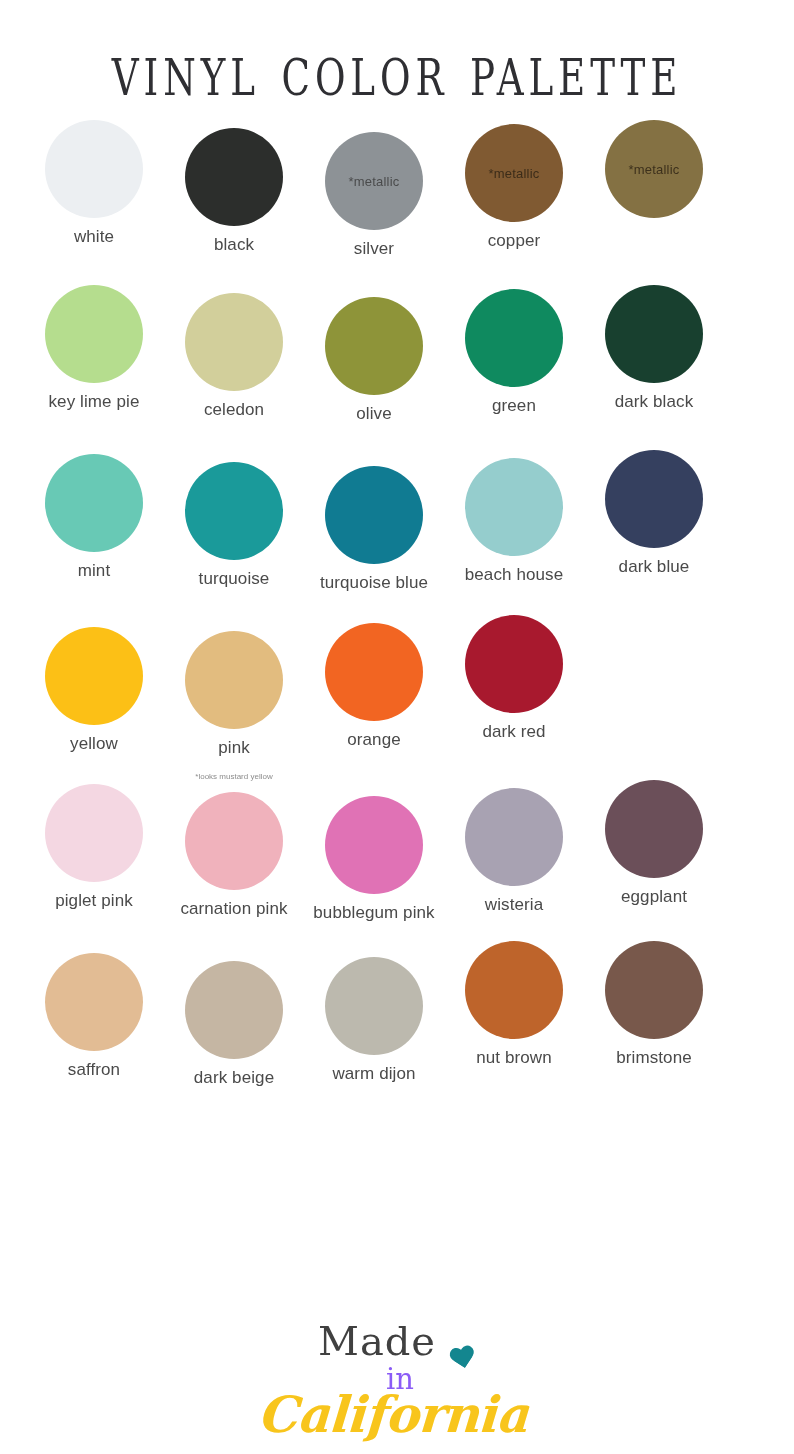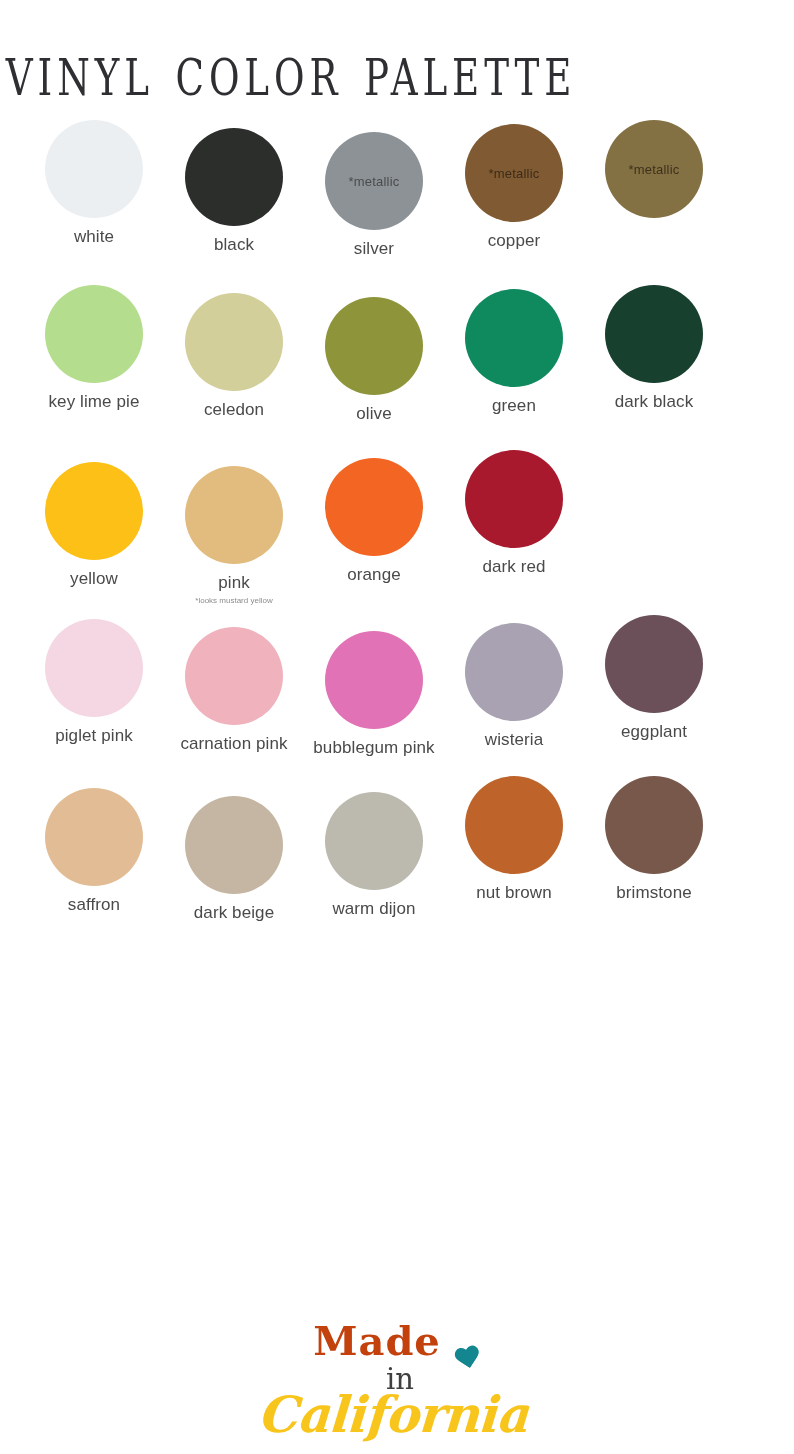--- a/index.html
+++ b/index.html
@@ -13,20 +13,21 @@
     font-family: "Liberation Sans", sans-serif;
     overflow: hidden;
     position: relative;
   }
 
   
   .title-area {
     height: 120px;
     display: flex;
     align-items: center;
+    justify-content: center;
     padding-top: 20px;
     box-sizing: border-box;
   }
   .title-text {
     font-family: "DejaVu Serif", serif;
     font-size: 54px;
     font-weight: 300;
     letter-spacing: 5px;
     color: #2f2f33;
     white-space: nowrap;
@@ -78,21 +79,21 @@
     font-size: 17px;
     color: #4a4a4a;
     font-family: "Liberation Sans", sans-serif;
     text-align: center;
     line-height: 1.15;
     font-weight: 300;
     letter-spacing: 0.1px;
     max-width: 136px;
   }
   .swatch-note {
-    margin-top: 3px;
+    margin-top: 14px;
     font-size: 8px;
     color: #8d8d8d;
     text-align: center;
     font-family: "Liberation Sans", sans-serif;
   }
 
   
   .off-0  { margin-top: 0px; }
   .off-4  { margin-top: 4px; }
   .off-8  { margin-top: 8px; }
@@ -112,22 +113,22 @@
   }
   .made-row {
     display: flex;
     align-items: flex-start;
     justify-content: center;
     position: relative;
   }
   .made-word {
     font-family: "DejaVu Serif", serif;
     font-size: 40px;
-    font-weight: 700;
-    color: #c2410c;
+    font-weight: 400;
+    color: #404040;
     letter-spacing: 1px;
     line-height: 1;
   }
   .heart {
     width: 26px;
     height: 24px;
     position: relative;
     margin-left: 14px;
     margin-top: 26px;
     transform: rotate(-12deg);
@@ -148,21 +149,21 @@
   }
   .heart::after {
     left: 0;
     transform: rotate(45deg);
     transform-origin: 100% 100%;
   }
   .in-word {
     font-family: "DejaVu Serif", serif;
     font-size: 29px;
     font-weight: 300;
-    color: #404040;
+    color: #8b5cf6;
     margin-top: -6px;
     margin-left: 6px;
     line-height: 1;
   }
   .california-word {
     font-family: "DejaVu Serif", serif;
     font-style: italic;
     font-size: 50px;
     font-weight: bold;
     line-height: 1;
@@ -223,20 +224,42 @@
       <div class="swatch-cell off-4">
         <div class="swatch-circle" style="background: rgb(15, 138, 95);"></div>
         <div class="swatch-label">green</div>
       </div>
       <div class="swatch-cell off-0">
         <div class="swatch-circle" style="background: rgb(24, 64, 47);"></div>
         <div class="swatch-label">dark black</div>
       </div>
     </div>
     <div class="swatch-row">
+      <div class="swatch-cell off-4">
+        <div class="swatch-circle" style="background: rgb(104, 201, 181);"></div>
+        <div class="swatch-label">mint</div>
+      </div>
+      <div class="swatch-cell off-12">
+        <div class="swatch-circle" style="background: rgb(26, 154, 154);"></div>
+        <div class="swatch-label">turquoise</div>
+      </div>
+      <div class="swatch-cell off-16">
+        <div class="swatch-circle" style="background: rgb(16, 123, 146);"></div>
+        <div class="swatch-label">turquoise blue</div>
+      </div>
+      <div class="swatch-cell off-8">
+        <div class="swatch-circle" style="background: rgb(149, 205, 205);"></div>
+        <div class="swatch-label">beach house</div>
+      </div>
+      <div class="swatch-cell off-0">
+        <div class="swatch-circle" style="background: rgb(53, 64, 95);"></div>
+        <div class="swatch-label">dark blue</div>
+      </div>
+    </div>
+    <div class="swatch-row">
       <div class="swatch-cell off-12">
         <div class="swatch-circle" style="background: rgb(252, 192, 22);"></div>
         <div class="swatch-label">yellow</div>
       </div>
       <div class="swatch-cell off-16">
         <div class="swatch-circle" style="background: rgb(226, 188, 127);"></div>
         <div class="swatch-label">pink</div>
         <div class="swatch-note">*looks mustard yellow</div>
       </div>
       <div class="swatch-cell off-8">

